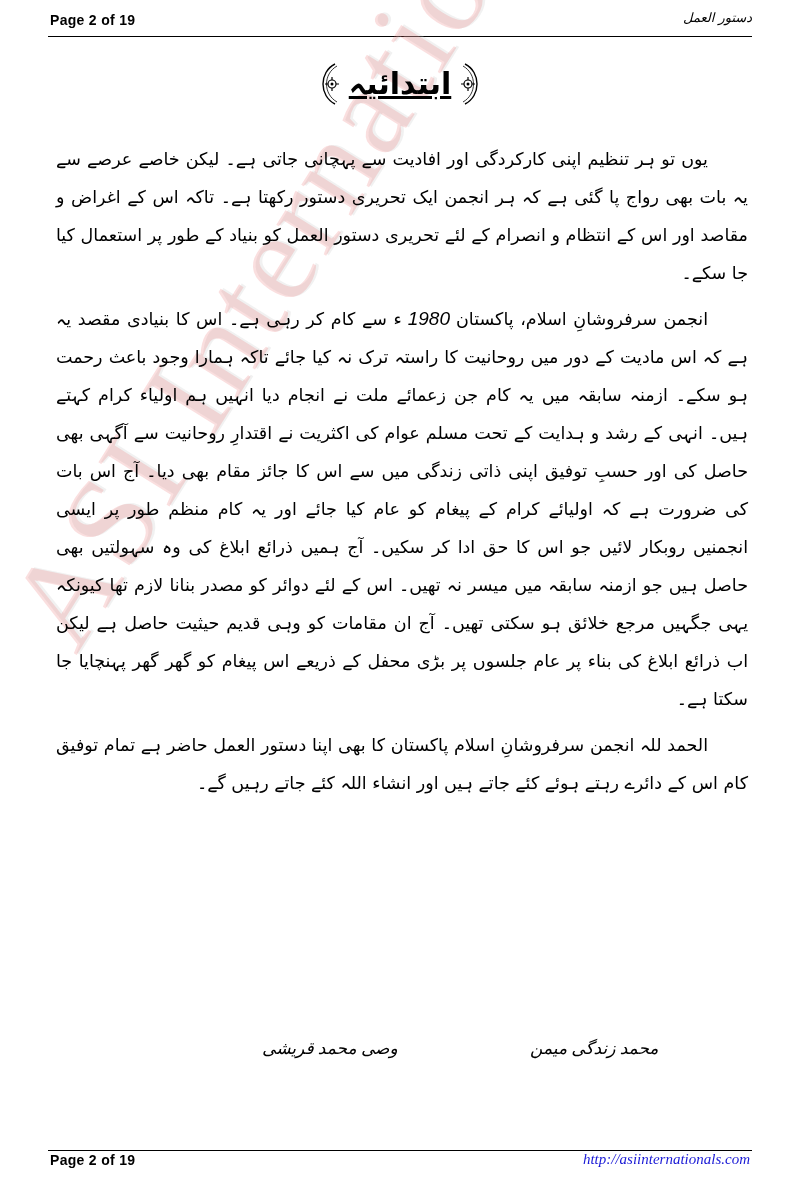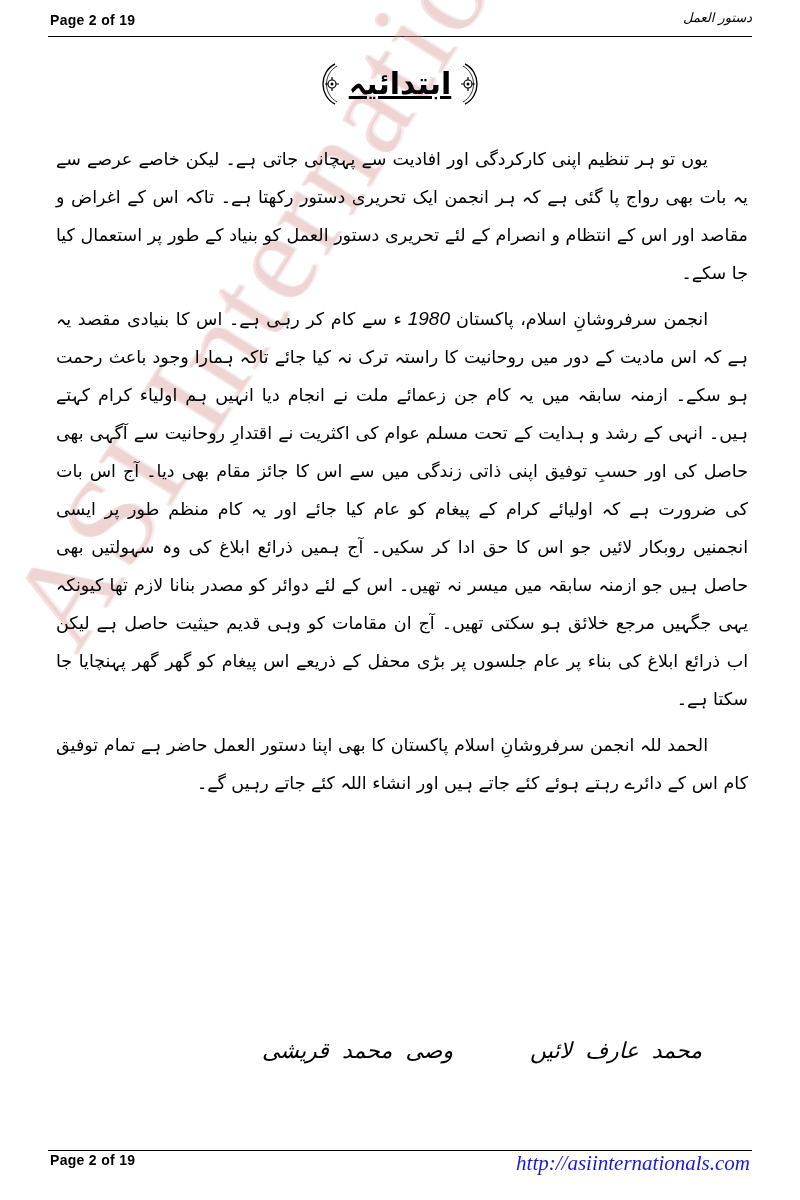--- a/index.html
+++ b/index.html
@@ -115,22 +115,22 @@
       position: absolute;
       top: 1030px;
       left: 0;
       right: 0;
       height: 40px;
       z-index: 1;
     }
     .sig {
       position: absolute;
       direction: rtl;
-      font-family: Liberation Mono, monospace;
-      font-size: 22px;
+      font-family: Liberation Serif, serif;
+      font-size: 17px;
       font-style: italic;
     }
     .sig.one { left: 530px; top: 8px; }
     .sig.two { left: 262px; top: 8px; }
     .footer {
       position: absolute;
       left: 48px;
       right: 48px;
       top: 1150px;
       height: 30px;
@@ -144,21 +144,21 @@
       font-weight: bold;
       font-size: 14px;
       letter-spacing: 0.3px;
     }
     .footer .site-link {
       position: absolute;
       right: 2px;
       top: 0px;
       font-family: "Liberation Serif", serif;
       font-style: italic;
-      font-size: 21px;
+      font-size: 15px;
       color: #1a1ad6;
       text-decoration: none;
       text-align: center;
     }
   </style>
 </head>
 <body>
 
 <div class="header">
   <span class="page-label">Page 2 of 19</span>
@@ -191,20 +191,20 @@
   </div>
 </div>
 
 <div class="content">
   <p class="para indent">یوں تو ہر تنظیم اپنی کارکردگی اور افادیت سے پہچانی جاتی ہے۔ لیکن خاصے عرصے سے یہ بات بھی رواج پا گئی ہے کہ ہر انجمن ایک تحریری دستور رکھتا ہے۔ تاکہ اس کے اغراض و مقاصد اور اس کے انتظام و انصرام کے لئے تحریری دستور العمل کو بنیاد کے طور پر استعمال کیا جا سکے۔</p>
   <p class="para indent"><span>انجمن سرفروشانِ اسلام، پاکستان</span><span class="year">1980</span><span>ء سے کام کر رہی ہے۔ اس کا بنیادی مقصد یہ ہے کہ اس مادیت کے دور میں روحانیت کا راستہ ترک نہ کیا جائے تاکہ ہمارا وجود باعث رحمت ہو سکے۔ ازمنہ سابقہ میں یہ کام جن زعمائے ملت نے انجام دیا انہیں ہم اولیاء کرام کہتے ہیں۔ انہی کے رشد و ہدایت کے تحت مسلم عوام کی اکثریت نے اقتدارِ روحانیت سے آگہی بھی حاصل کی اور حسبِ توفیق اپنی ذاتی زندگی میں سے اس کا جائز مقام بھی دیا۔ آج اس بات کی ضرورت ہے کہ اولیائے کرام کے پیغام کو عام کیا جائے اور یہ کام منظم طور پر ایسی انجمنیں روبکار لائیں جو اس کا حق ادا کر سکیں۔ آج ہمیں ذرائع ابلاغ کی وہ سہولتیں بھی حاصل ہیں جو ازمنہ سابقہ میں میسر نہ تھیں۔ اس کے لئے دوائر کو مصدر بنانا لازم تھا کیونکہ یہی جگہیں مرجع خلائق ہو سکتی تھیں۔ آج ان مقامات کو وہی قدیم حیثیت حاصل ہے لیکن اب ذرائع ابلاغ کی بناء پر عام جلسوں پر بڑی محفل کے ذریعے اس پیغام کو گھر گھر پہنچایا جا سکتا ہے۔</span></p>
   <p class="para indent">الحمد للہ انجمن سرفروشانِ اسلام پاکستان کا بھی اپنا دستور العمل حاضر ہے تمام توفیق کام اس کے دائرے رہتے ہوئے کئے جاتے ہیں اور انشاء اللہ کئے جاتے رہیں گے۔</p>
 </div>
 
 <div class="signatures">
-  <span class="sig one">محمد عارف لائیں</span>
+  <span class="sig one">محمد زندگی میمن</span>
   <span class="sig two">وصی محمد قریشی</span>
 </div>
 
 <div class="footer">
   <span class="page-label">Page 2 of 19</span>
   <a class="site-link">http://asiinternationals.com</a>
 </div>
 
 </body></html>

